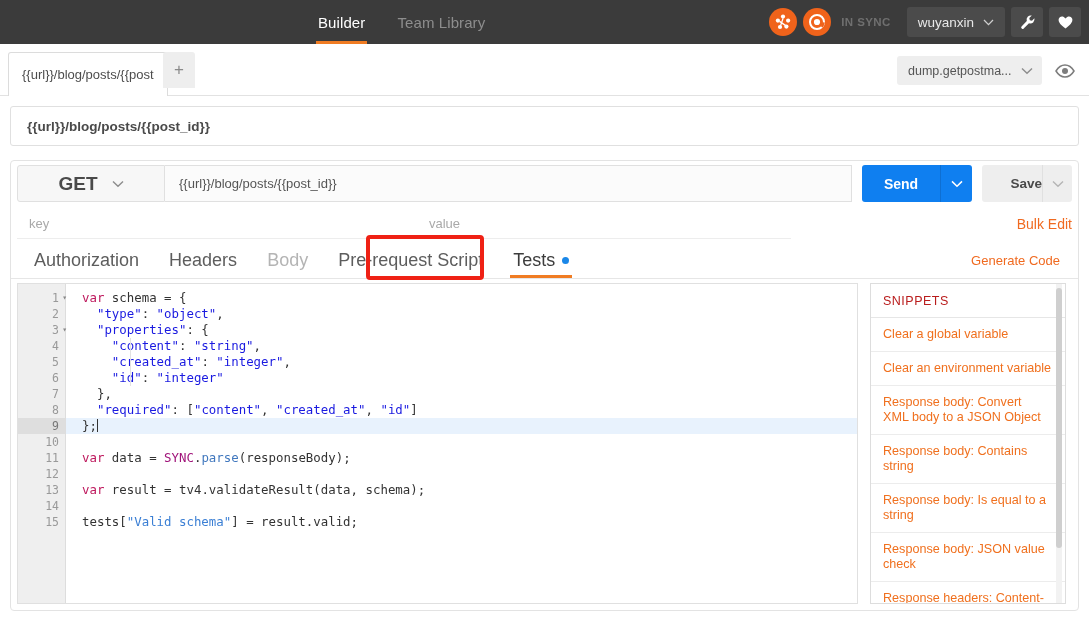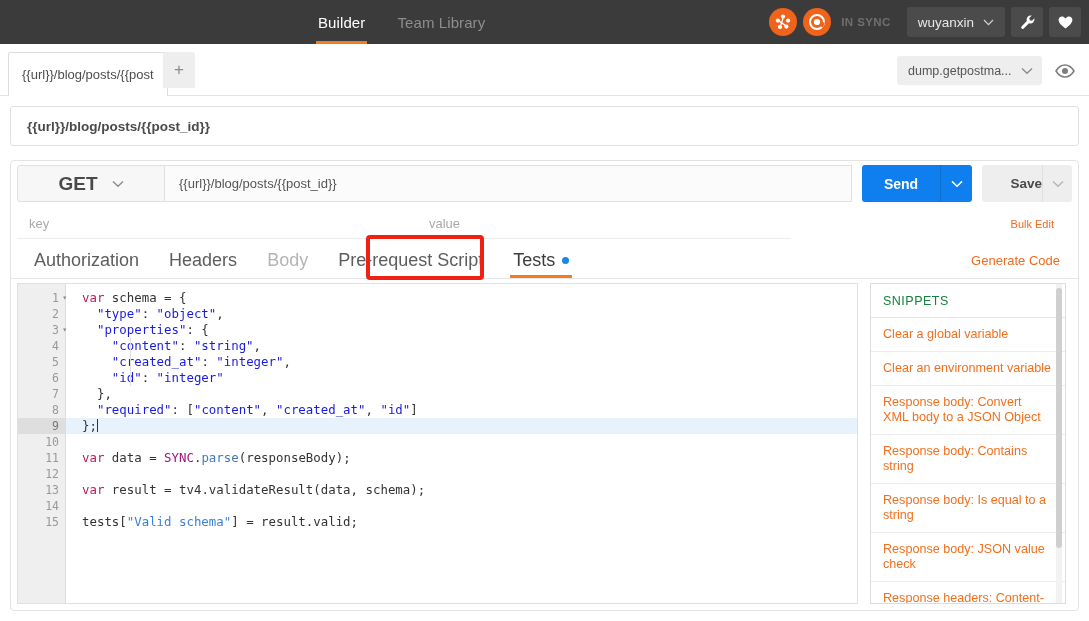--- a/index.html
+++ b/index.html
@@ -206,22 +206,22 @@
     height: 30px;
     border-bottom: 1px solid #ededed;
     display: flex; align-items: center;
     font-size: 13px; color: #a9a9a9;
     padding-left: 12px;
     cursor: text;
   }
   .kv-key { width: 384px; }
   .kv-val { width: 374px; margin-left: 16px; }
   .bulk-edit {
-    margin-left: auto; margin-right: 18px;
-    font-size: 11px; color: #f06a20; cursor: pointer;
+    margin-left: auto; 
+    font-size: 14px; color: #f06a20; cursor: pointer;
   }
 
   
   .subtabs {
     position: relative;
     height: 37px;
     border-bottom: 1px solid #e6e6e6;
     display: flex; align-items: stretch;
     padding-left: 8px;
   }
@@ -336,21 +336,21 @@
     width: 196px;
     border: 1px solid #dddddd;
     background: #ffffff;
     overflow: hidden;
   }
   .snip-head {
     height: 34px;
     display: flex; align-items: center;
     padding-left: 12px;
     border-bottom: 1px solid #e6e6e6;
-    font-size: 12.5px; color: #15803d;
+    font-size: 12.5px; color: #b91c1c;
     letter-spacing: .5px;
   }
   .snip-item {
     padding: 9px 14px 9px 12px;
     border-bottom: 1px solid #ececec;
     font-size: 12.6px; line-height: 15px;
     color: #f0701e;
     cursor: pointer;
   }
   .snip-scroll {

